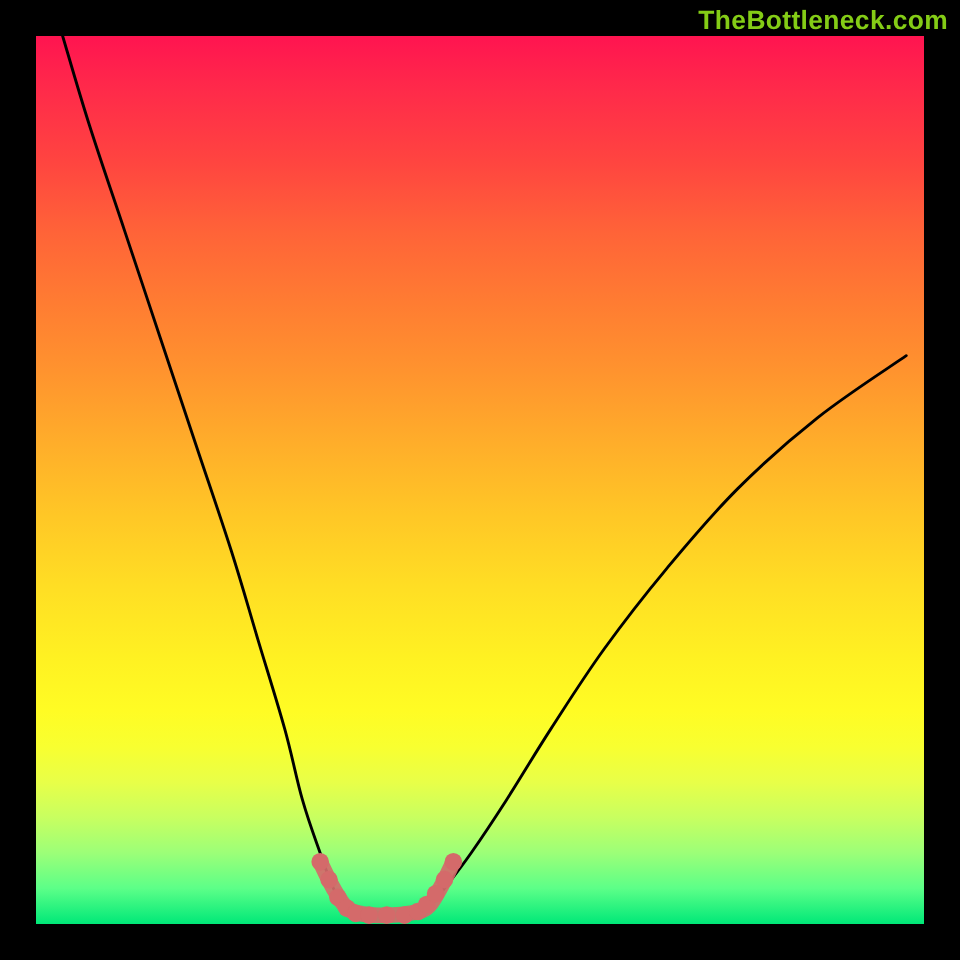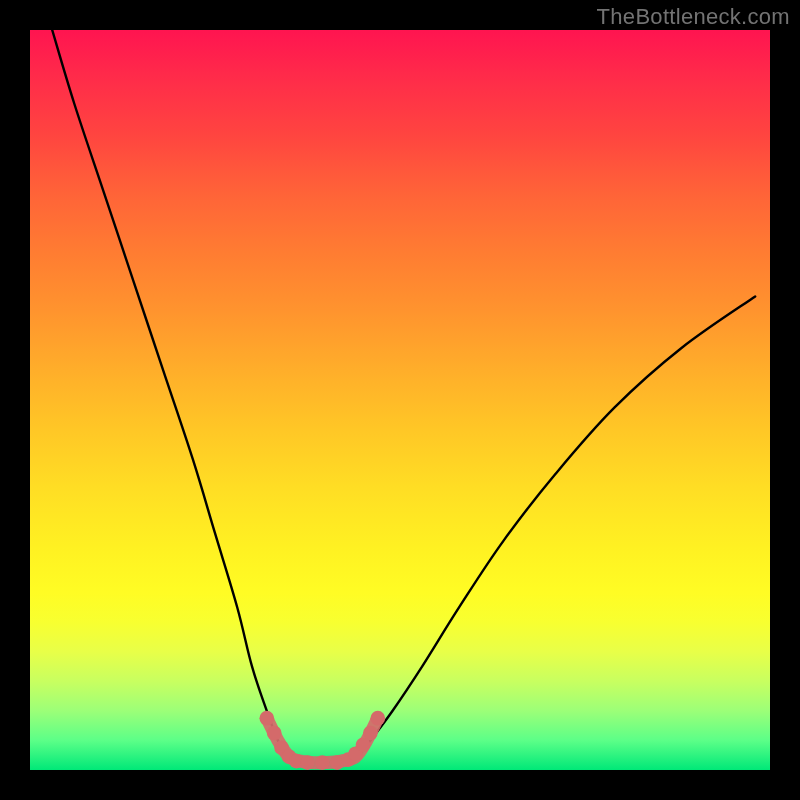--- a/index.html
+++ b/index.html
@@ -8,23 +8,23 @@
     height: 800px;
     background: #000;
     position: relative;
     overflow: hidden;
     font-family: Arial, Helvetica, sans-serif;
   }
   .watermark {
     position: absolute;
     top: 4px;
     right: 10px;
-    color: #737373;
+    color: #84cc16;
     font-size: 22px;
-    font-weight: 400;
+    font-weight: 700;
     letter-spacing: 0.3px;
     z-index: 10;
   }
   .plot-area {
     position: absolute;
     left: 30px;
     top: 30px;
     width: 740px;
     height: 740px;
     overflow: hidden;

